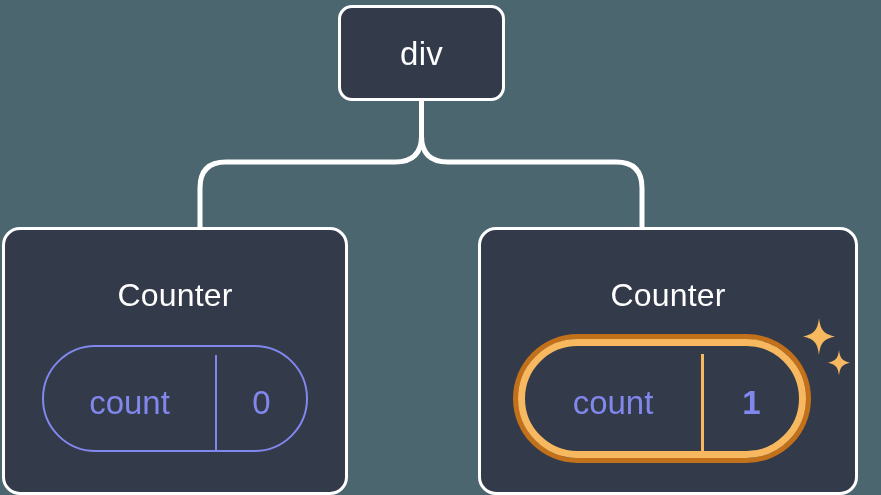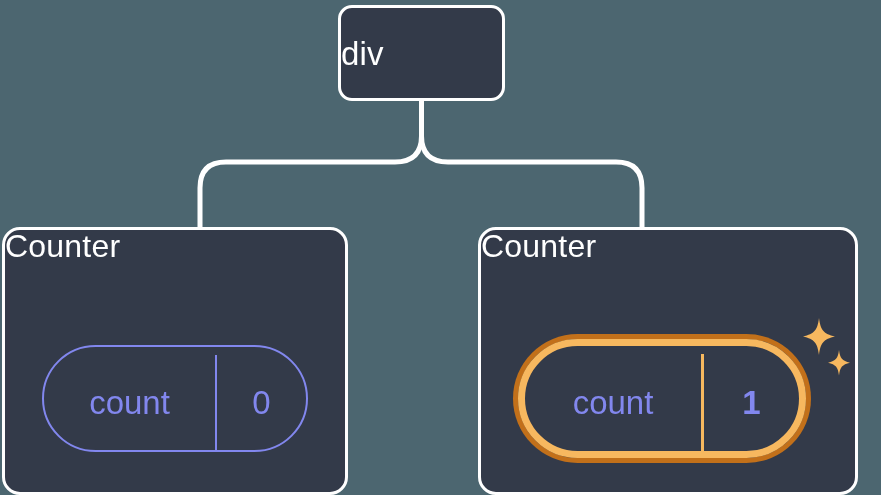--- a/index.html
+++ b/index.html
@@ -31,39 +31,40 @@
 
   
   .node {
     position: absolute;
     box-sizing: border-box;
     background: #333a49;
     border: 3px solid #ffffff;
     border-radius: 14px;
     display: flex;
     flex-direction: column;
-    align-items: flex-start;
+    align-items: center;
   }
 
   #node-div {
     left: 338px;
     top: 5px;
     width: 167px;
     height: 96px;
     justify-content: center;
   }
   #node-div .node-title {
     font-size: 33px;
     color: #ffffff;
     line-height: 1;
     letter-spacing: .2px;
   }
 
   .counter-node {
     border-radius: 18px;
+    padding-top: 49px;
   }
   #node-counter-left {
     left: 2px;
     top: 227px;
     width: 346px;
     height: 268px;
   }
   #node-counter-right {
     left: 478px;
     top: 227px;

